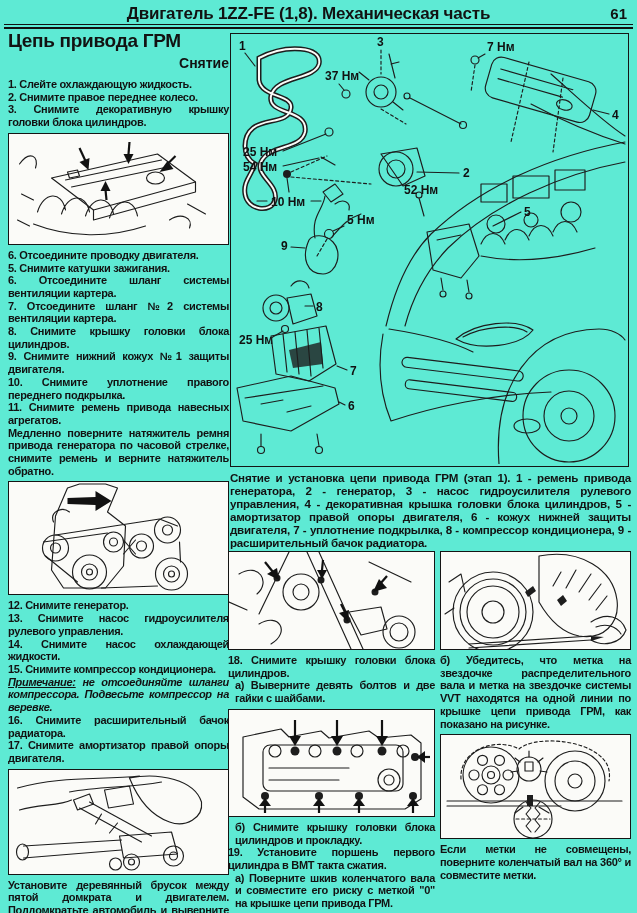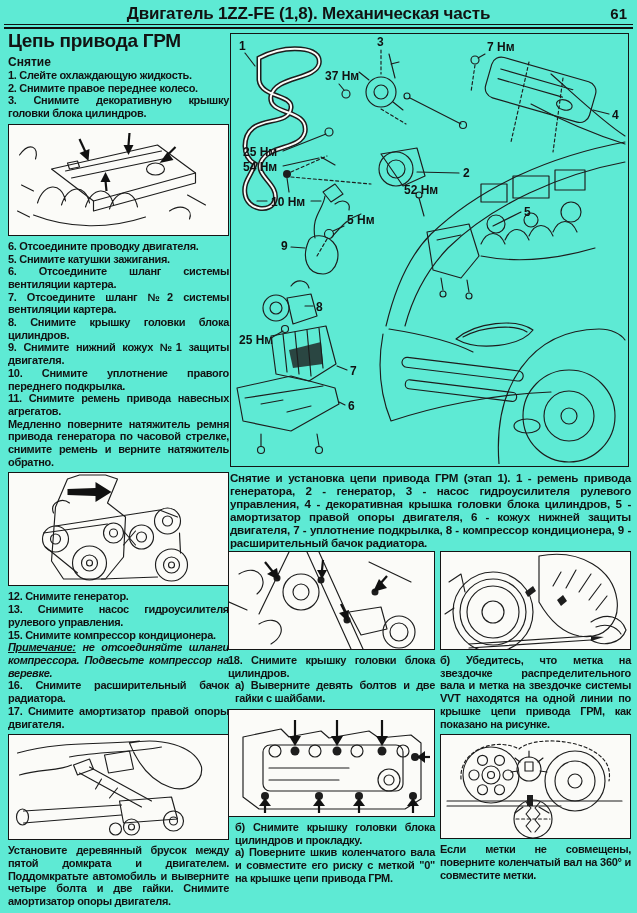--- a/index.html
+++ b/index.html
@@ -17,21 +17,21 @@
   
   .col-left  { position:absolute; left:8px;  top:30px; width:221px; }
   .col-mid   { position:absolute; left:228px; top:551px; width:207px; }
   .col-right { position:absolute; left:440px; top:551px; width:191px; }
   .bt { margin:0; font-size:11px; font-weight:bold; line-height:12.7px;
         text-align:justify; letter-spacing:-0.3px; }
   .ind { padding-left:7px; }
   .it  { font-style:italic; }
   .u   { text-decoration:underline;margin-top:40px; }
   .h1 { font-size:19px; font-weight:bold; letter-spacing:-0.3px; margin:0 0 3px 0; }
-  .h2 { font-size:12px; font-weight:bold; margin:0 0 0 0; }
+  .h2 { font-size:14px; font-weight:bold; margin:0 0 7px 0;text-align:right; }
   
   .fig { border:1.6px solid #151515; margin:4px 0; background:#fbfbf8; }
   .fig svg { display:block; }
   .big-fig { position:absolute; left:230px; top:33px; width:399px; height:434px;
     border:1.8px solid #151515; box-sizing:border-box; }
   .caption { position:absolute; left:230px; top:471px; width:401px;
     font-size:11.6px; font-weight:bold; line-height:13px; text-align:justify;
     letter-spacing:-0.25px; }
   
   .ln  { stroke:#1d1d1d; fill:none; stroke-width:1.15; stroke-linecap:round; stroke-linejoin:round; }
@@ -105,20 +105,21 @@
           <circle class="ln" cx="162" cy="92" r="8"></circle>
           <circle class="ln" cx="162" cy="92" r="3"></circle>
         <circle class="ln" cx="158" cy="48" r="13"></circle>
           <circle class="ln" cx="158" cy="48" r="5"></circle>
         <path class="ln" d="M34,60 L98,51 M46,53 L150,37 M150,37 L168,44 M36,74 L68,100 M92,106 L148,104 M170,60 L171,80 M114,58 L126,72 M114,72 L126,58 M44,40 C40,30 52,24 60,30"></path>
       </svg>
     </div>
 
     <p class="bt">12. Снимите генератор.</p>
     <p class="bt">13. Снимите насос гидроусилителя рулевого управления.</p>
+    <p class="bt">14. Снимите насос охлаждающей жидкости.</p>
     <p class="bt">15. Снимите компрессор кондиционера.</p>
     <p class="bt it"><span class="u">Примечание:</span> <span>не отсоединяйте шланги компрессора. Подвесьте компрессор на веревке.</span></p>
     <p class="bt">16. Снимите расширительный бачок радиатора.</p>
     <p class="bt">17. Снимите амортизатор правой опоры двигателя.</p>
 
     <div class="fig">
       <svg width="206" height="104" viewBox="0 0 205 104">
         <path class="ln" d="M8,18 C50,6 90,10 130,6 M60,22 C90,16 120,18 152,12 M120,8 C150,2 185,10 192,32 C194,48 176,58 160,52 C140,45 128,28 120,8 M10,40 C30,34 50,36 62,30"></path>
         <polygon class="ln" points="95,20 120,16 124,34 99,38"></polygon>
         <polygon class="ln" points="64,30 80,24 84,34 68,40"></polygon>
@@ -312,20 +313,21 @@
           <polygon class="arr" points="84,96 96,96 90,88"></polygon>
         <line class="tail" x1="130" y1="103" x2="130" y2="96"></line>
           <polygon class="arr" points="124,96 136,96 130,88"></polygon>
         <line class="tail" x1="201" y1="47" x2="196" y2="47"></line>
           <polygon class="arr" points="196,41 196,53 188,47"></polygon>
         <line class="tail" x1="184" y1="103" x2="184" y2="96"></line>
           <polygon class="arr" points="178,96 190,96 184,88"></polygon>
       </svg>
     </div>
     <p class="bt ind">б) Снимите крышку головки блока цилиндров и прокладку.</p>
+    <p class="bt">19. Установите поршень первого цилиндра в ВМТ такта сжатия.</p>
     <p class="bt ind">а) Поверните шкив коленчатого вала и совместите его риску с меткой "0" на крышке цепи привода ГРМ.</p>
   </div>
 
   <div class="col-right">
 
     <div class="fig" style="margin-top:0">
       <svg width="187" height="97" viewBox="0 0 187 97">
         <circle class="ln" cx="52" cy="60" r="40"></circle>
           <circle class="ln" cx="52" cy="60" r="33"></circle>
           <circle class="ln" cx="52" cy="60" r="26"></circle>

